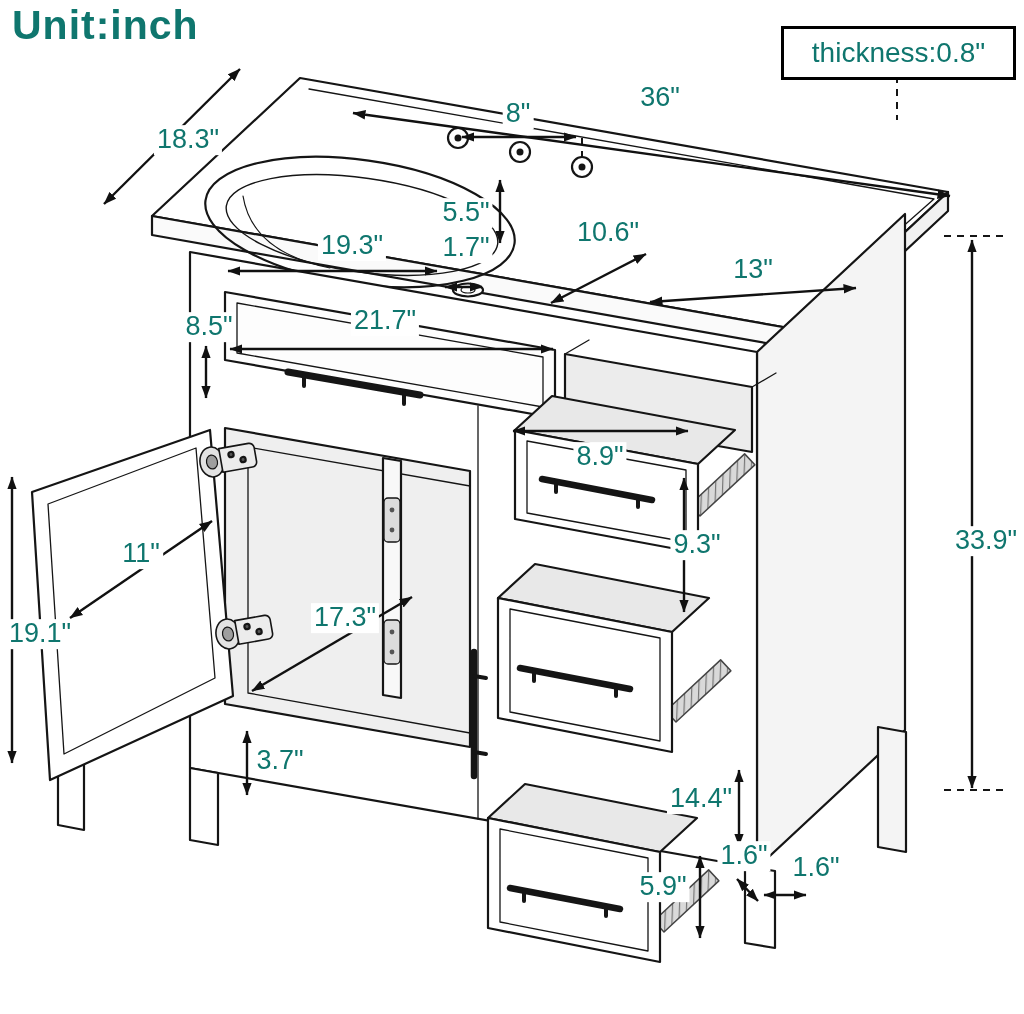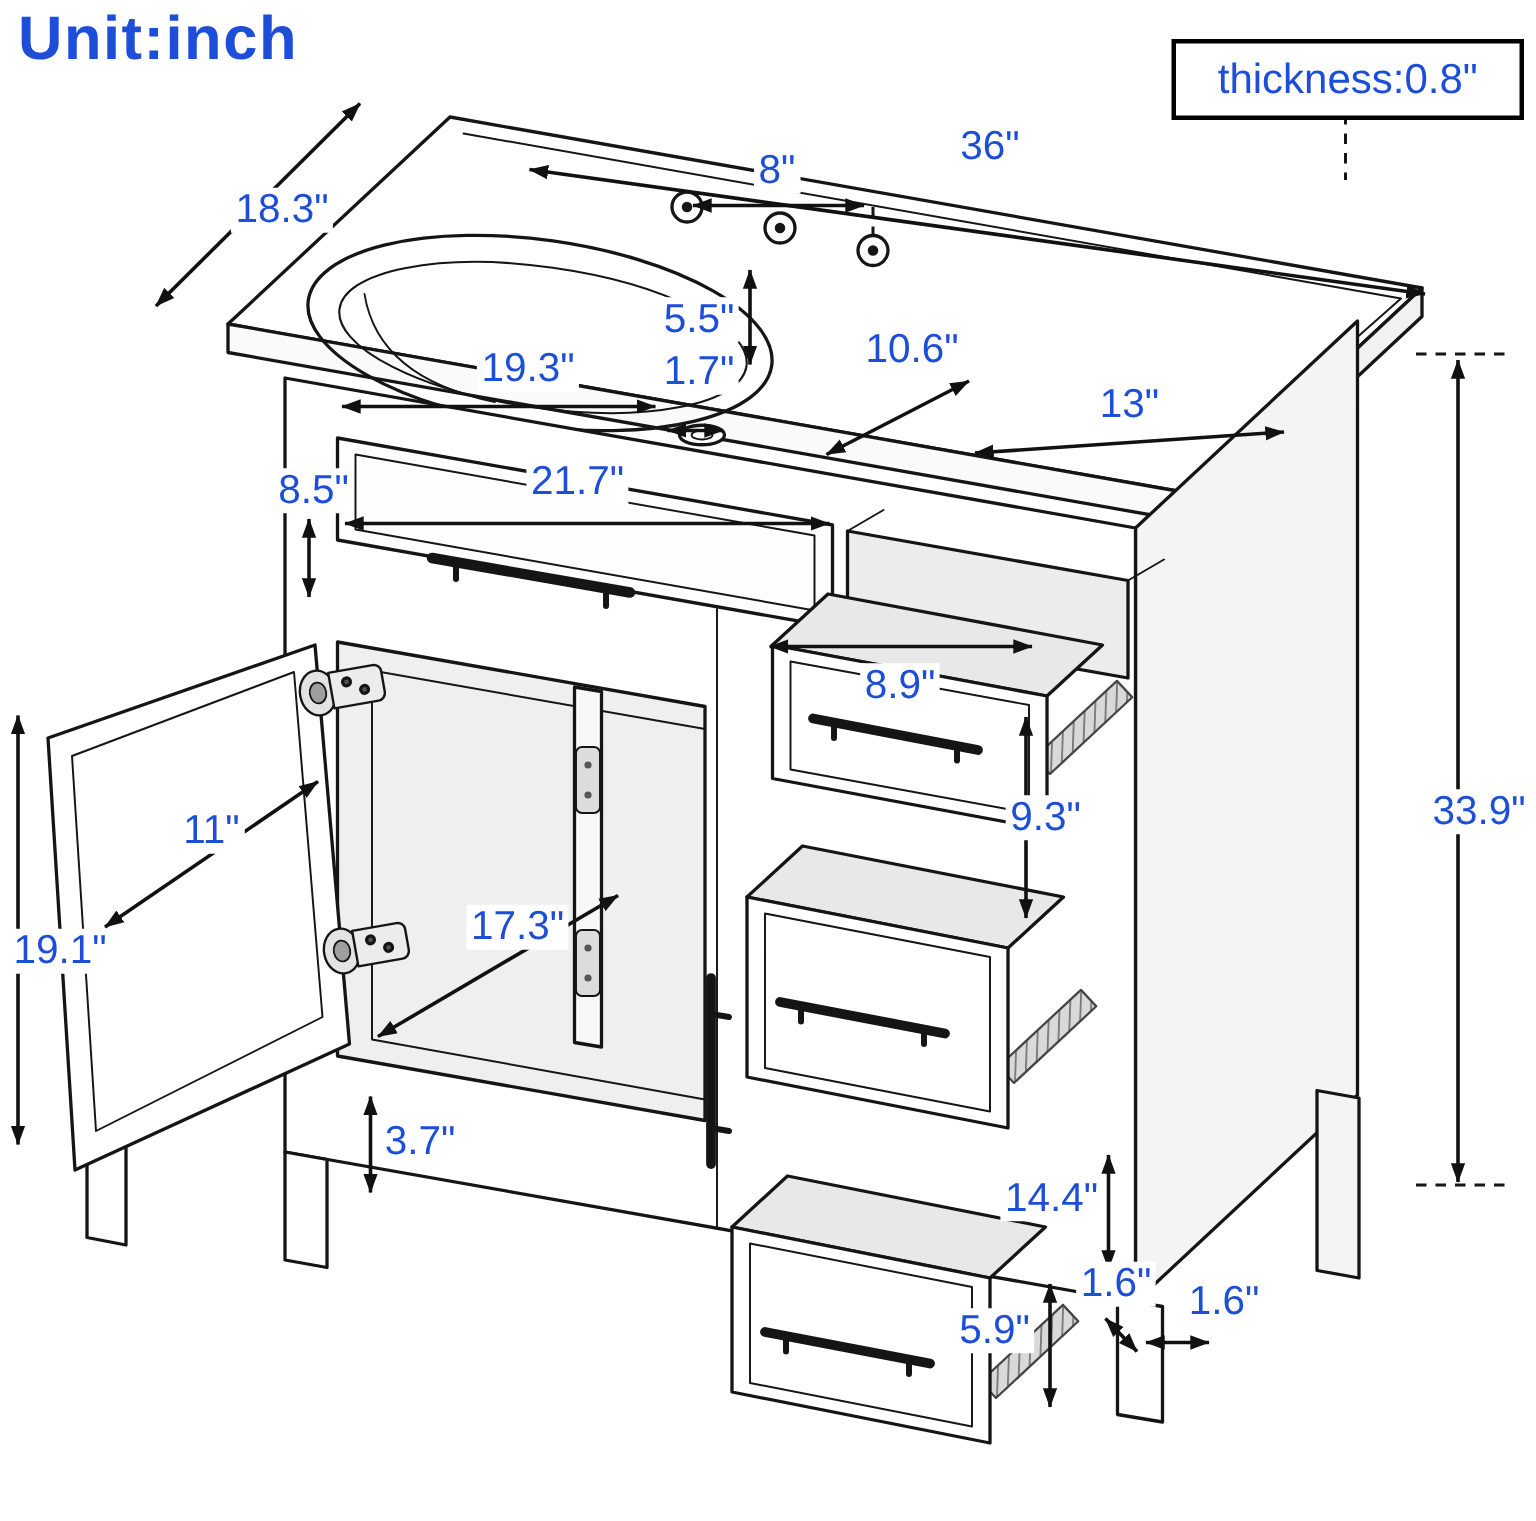--- a/index.html
+++ b/index.html
@@ -1,17 +1,17 @@
 <!DOCTYPE html>
 <html><head>
 <meta charset="utf-8">
 <style>
   html,body{margin:0;padding:0;background:#fff;}
   .stage{position:relative;width:1024px;height:1014px;background:#ffffff;overflow:hidden;
-         font-family:"Liberation Sans",sans-serif;color:#1d4ed8;}
+         font-family:"Liberation Sans",sans-serif;color:#0f766e;}
   .stage svg{position:absolute;left:0;top:0;}
   .title{position:absolute;left:12px;top:2px;font-size:41px;font-weight:700;letter-spacing:1px;}
   .thickness-box{position:absolute;left:781px;top:26px;width:229px;height:48px;border:3px solid #000;
                  display:flex;align-items:center;justify-content:center;background:#fff;}
   .thickness-box span{font-size:28px;}
   .dim{position:absolute;transform:translate(-50%,-50%);font-size:27px;white-space:nowrap;
        background:#fff;padding:0 3px;line-height:1.1;}
 </style>
 </head>
 <body>

